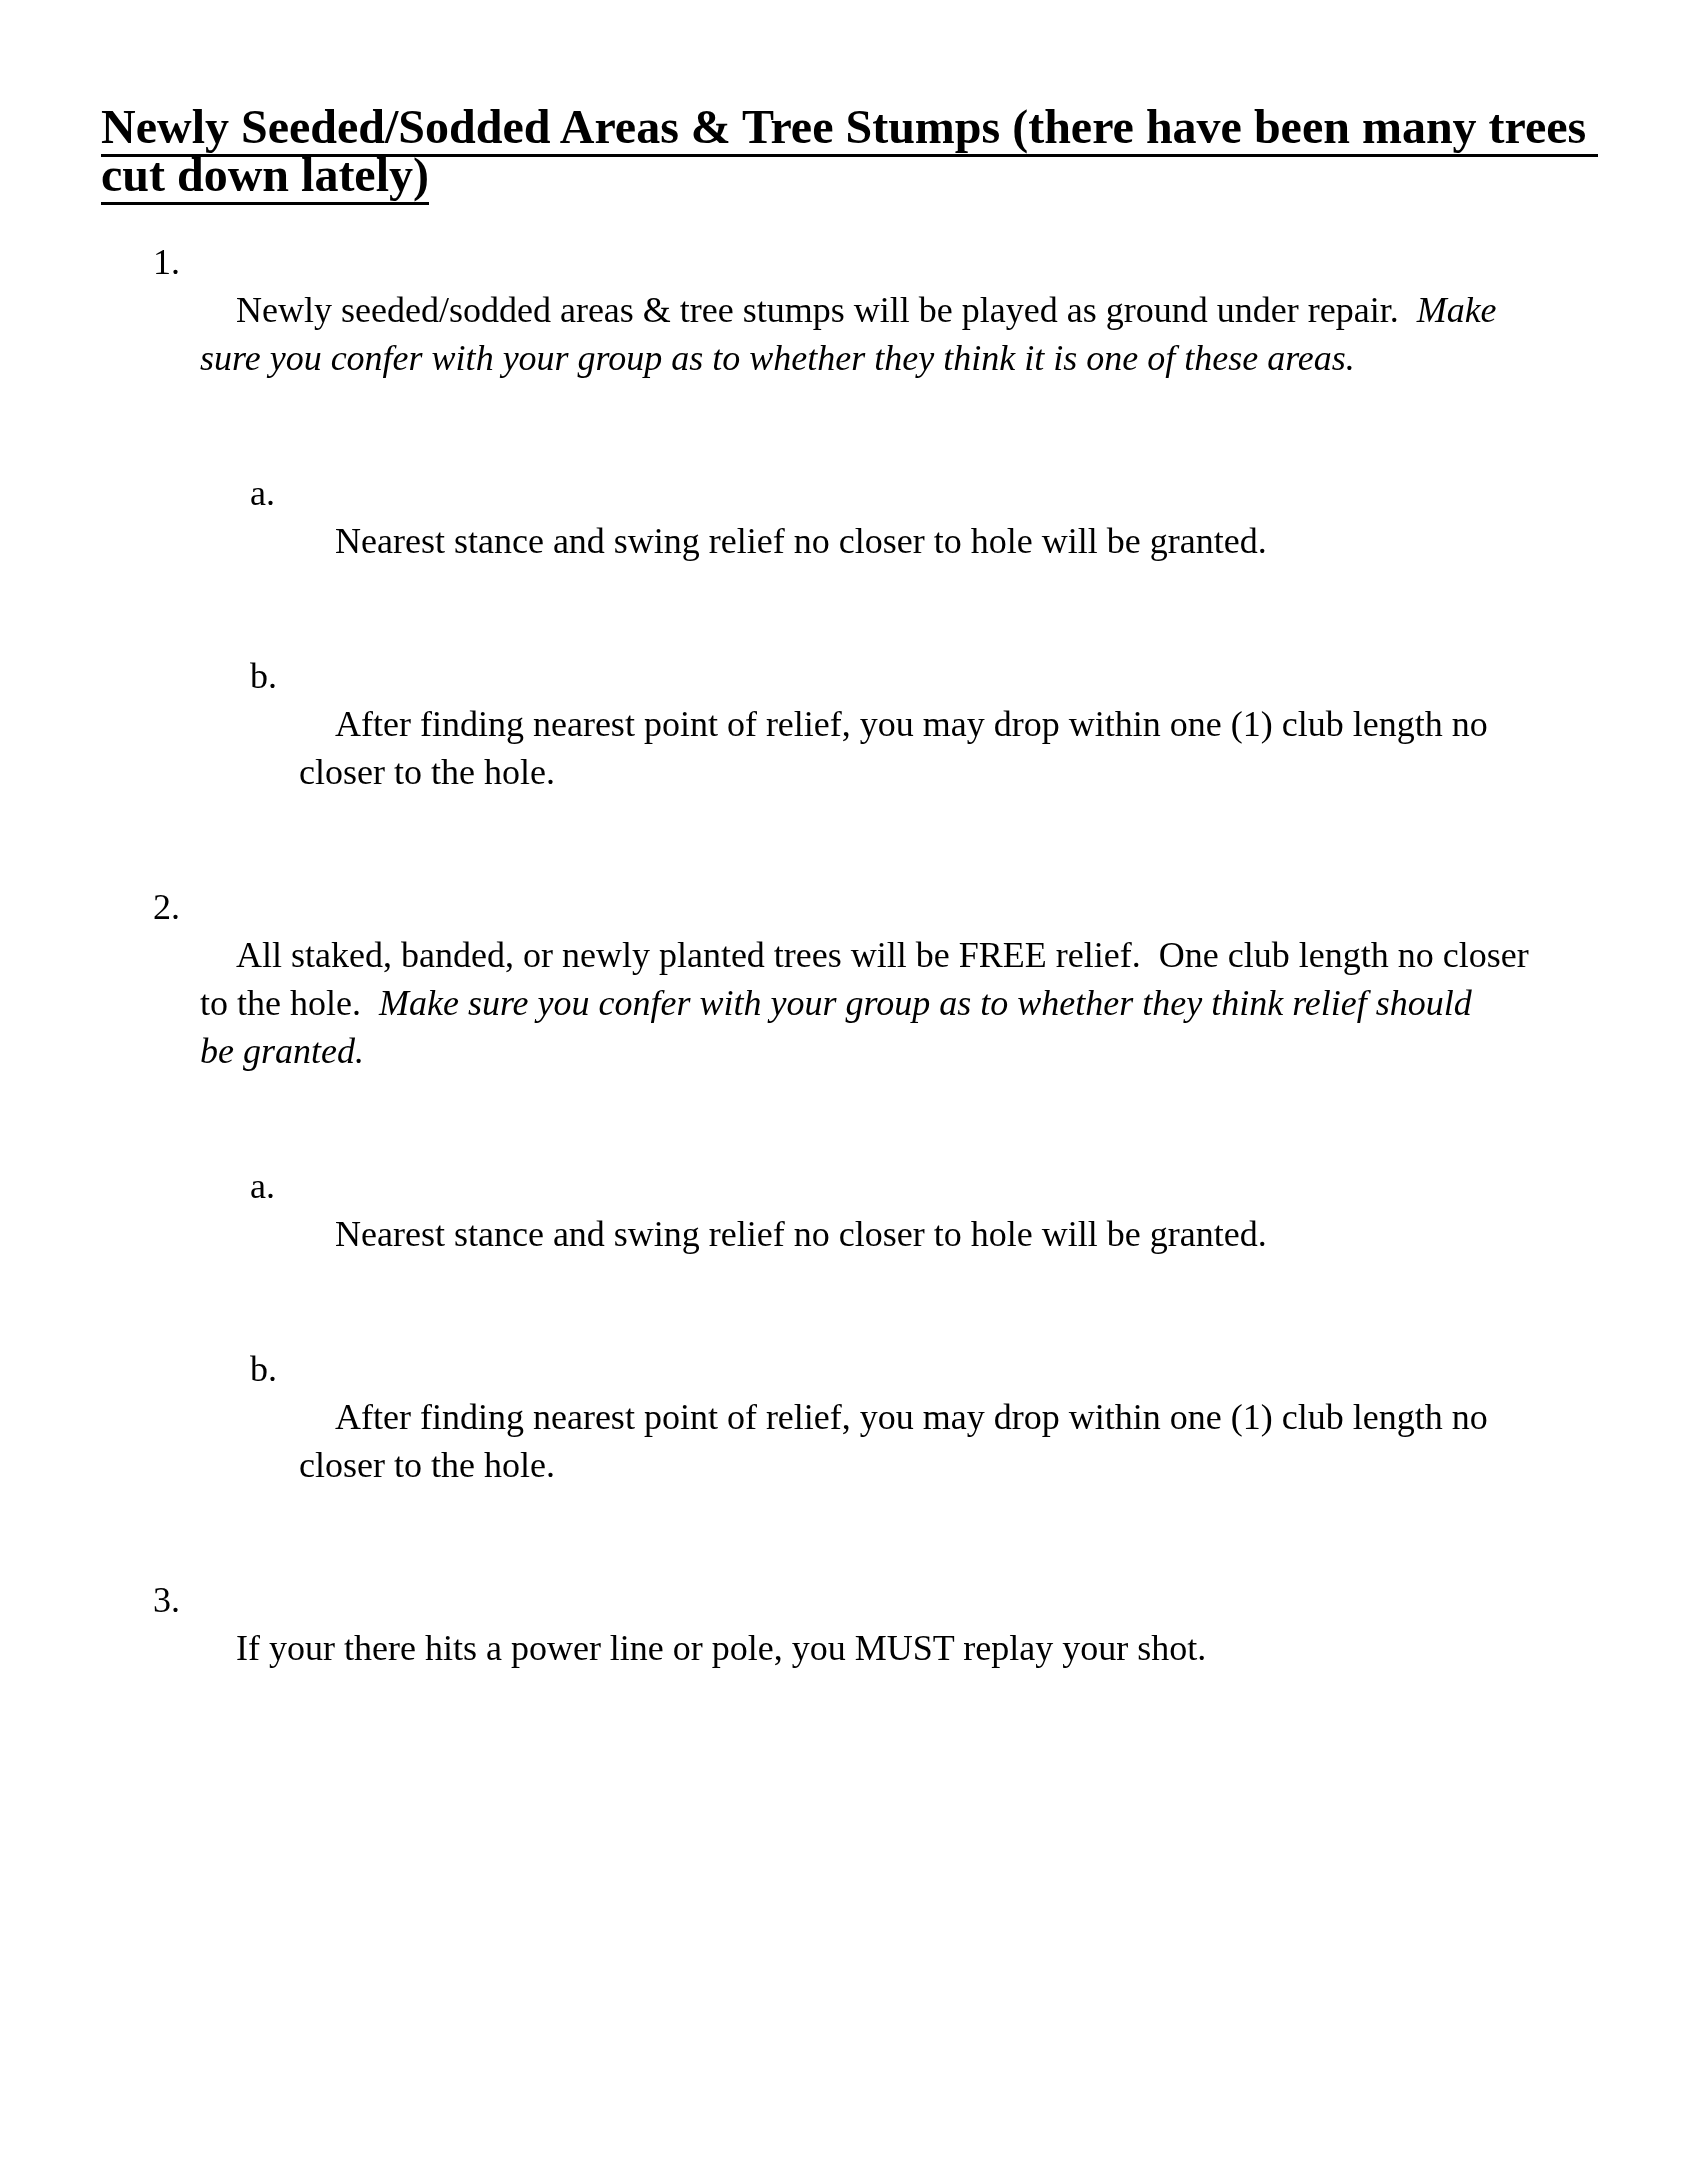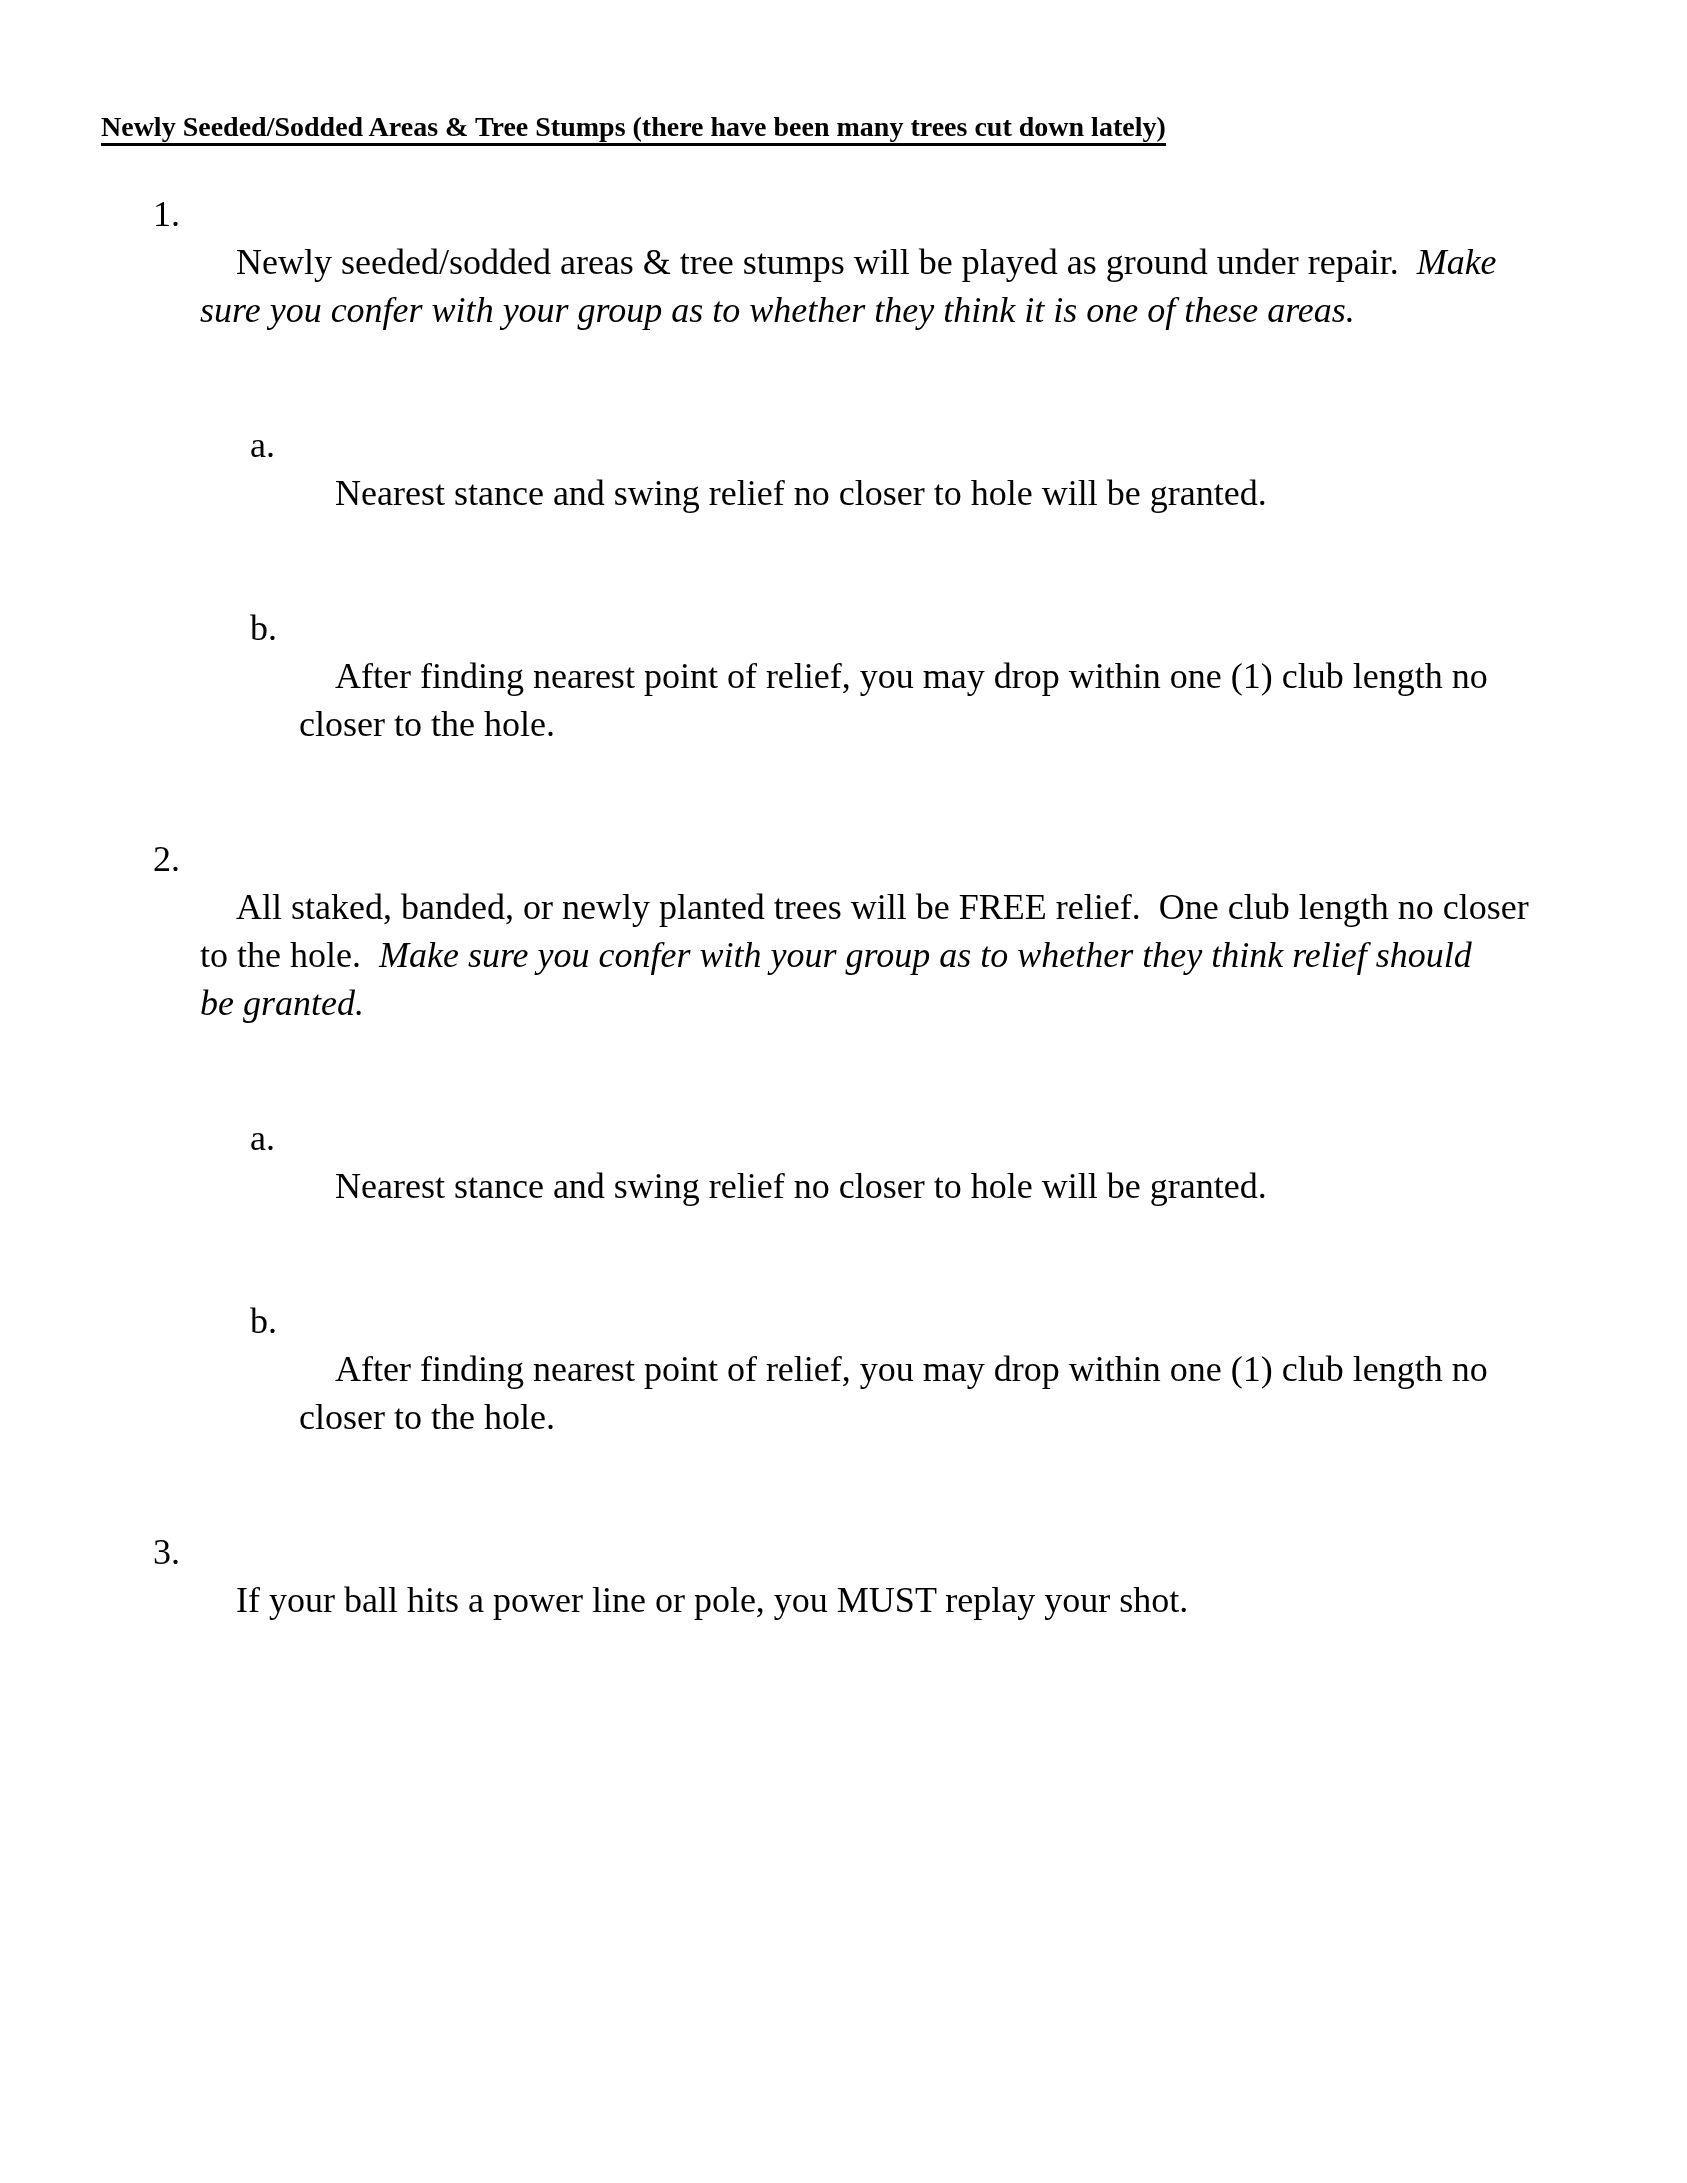--- a/index.html
+++ b/index.html
@@ -15,21 +15,21 @@
     position: relative;
   }
   .page {
     box-sizing: border-box;
     width: 1687px;
     height: 2183px;
     padding: 103px 25px 0 101px;
     background: #ffffff;
   }
   .heading {
-    font-size: 28px;
+    font-size: 48px;
     line-height: 48px;
     font-weight: bold;
     margin: 0 0 39px 0;
     white-space: pre-wrap;
   }
   .heading .hu {
     border-bottom: 3.4px solid #000000;
     padding-bottom: 0.8px;
   }
   .item {
@@ -88,17 +88,17 @@
     <span class="marker">a.</span><span>Nearest stance and swing relief no closer to hole will be granted.</span>
   </div>
 
   <div class="item subitem">
     <span class="marker">b.</span><span>After finding nearest point of relief, you may drop within one (1) club length no
 closer to the hole.</span>
   </div>
 
 
   <div class="item">
-    <span class="marker">3.</span><span>If your ball hits a power line or pole, you MUST replay your shot.</span>
+    <span class="marker">3.</span><span>If your there hits a power line or pole, you MUST replay your shot.</span>
   </div>
 
 </div>
 
 
 </body></html>

